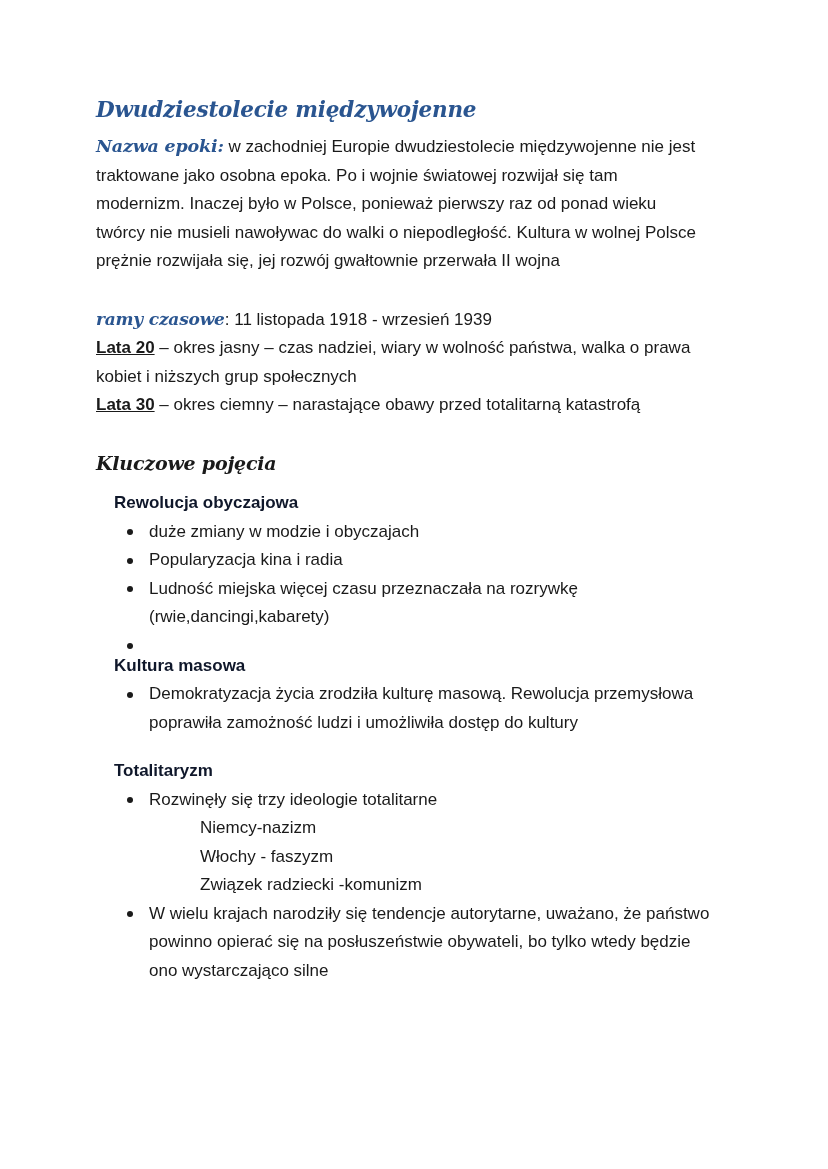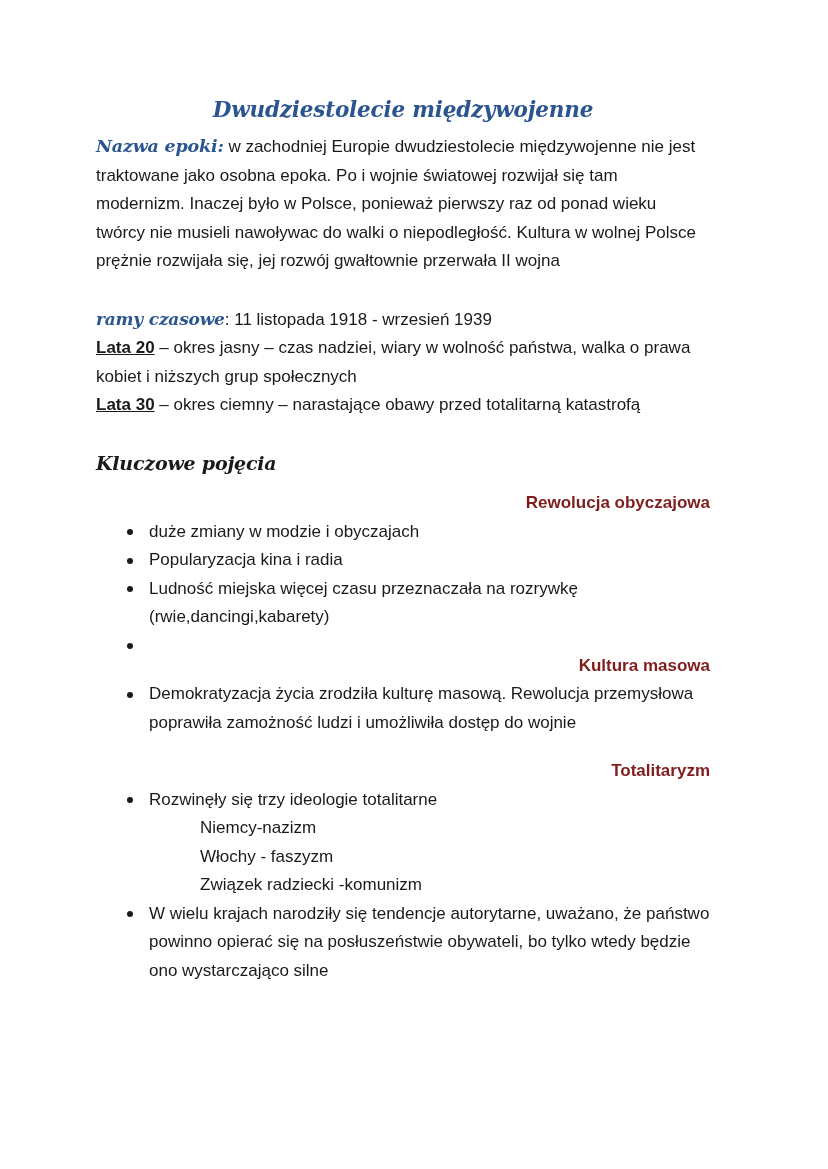--- a/index.html
+++ b/index.html
@@ -40,21 +40,21 @@
     font-family: "DejaVu Serif", "Liberation Serif", serif;
     font-style: italic;
     font-weight: bold;
     color: #2a5590;
     letter-spacing: -0.2px;
   }
 
   .doc-title {
     font-size: 21.5px;
     line-height: 28px;
-    text-align: center;
+    text-align: left;
     margin: 0 0 8px 0;
   }
 
   
   .para {
     font-size: 17px;
     line-height: 28.5px;
     margin: 0;
     color: #1a1a1a;
     text-align: left;
@@ -68,23 +68,23 @@
   .gap-md { height: 20px; }
   .gap-sm { height: 12px; }
 
   .bold { font-weight: bold; text-decoration: underline; }
 
   
   .section-heading {
     font-size: 17px;
     line-height: 28.5px;
     font-weight: bold;
-    text-align: right;
+    text-align: left;
     margin: 0;
-    color: #7f1d1d;
+    color: #0f172a;
     padding-left: 18px;
   }
 
   
   ul.bullets {
     list-style: none;
     margin: 0;
     padding: 0;
   }
   ul.bullets > li {
@@ -146,21 +146,21 @@
       <li><span class="dot"></span><span>duże zmiany w modzie i obyczajach</span></li>
       <li><span class="dot"></span><span>Popularyzacja kina i radia</span></li>
       <li><span class="dot"></span><span>Ludność miejska więcej czasu przeznaczała na rozrywkę (rwie,dancingi,kabarety)</span></li>
       <li><span class="dot"></span></li>
     </ul>
 
     <div class="gap-md"></div>
 
     <p class="section-heading">Kultura masowa</p>
     <ul class="bullets">
-      <li><span class="dot"></span><span>Demokratyzacja życia zrodziła kulturę masową. Rewolucja przemysłowa poprawiła zamożność ludzi i umożliwiła dostęp do wojnie</span></li>
+      <li><span class="dot"></span><span>Demokratyzacja życia zrodziła kulturę masową. Rewolucja przemysłowa poprawiła zamożność ludzi i umożliwiła dostęp do kultury</span></li>
     </ul>
 
     <div class="gap-md"></div>
 
     <p class="section-heading">Totalitaryzm</p>
     <ul class="bullets">
       <li><span class="dot"></span><span>Rozwinęły się trzy ideologie totalitarne</span></li>
     </ul>
     <ul class="subitems">
       <li>Niemcy-nazizm</li>

